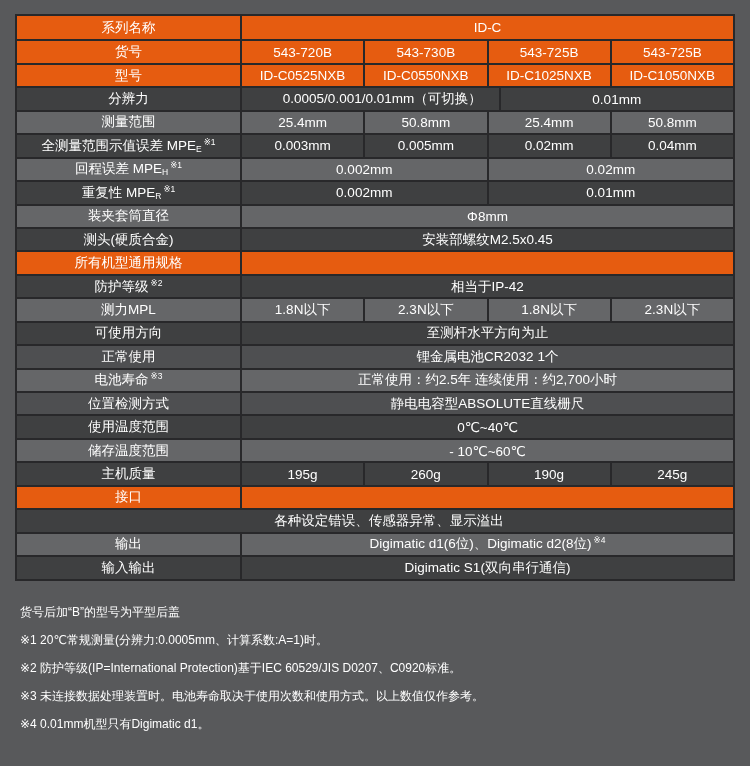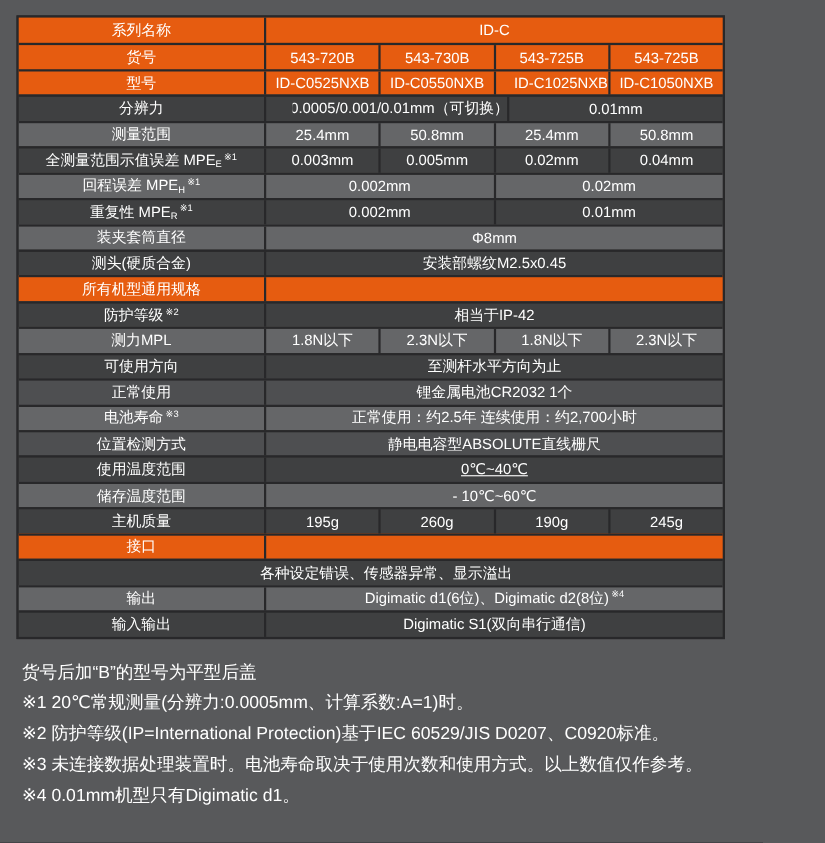--- a/index.html
+++ b/index.html
@@ -13,21 +13,21 @@
   }
   html,body{margin:0;padding:0;}
   body{
     width:750px;height:766px;position:relative;overflow:hidden;
     background:var(--bg);
     font-family:"Liberation Sans","DejaVu Sans",sans-serif;
     color:var(--text);
     -webkit-font-smoothing:antialiased;
   }
   .spec-table{
-    position:absolute;left:15px;top:14px;width:644px;
+    position:absolute;left:15px;top:14px;width:720px;
     border:2px solid var(--line);
     box-sizing:border-box;
     background:var(--line);
   }
   .row{
     display:flex;
     height:23.45px;
     box-sizing:border-box;
   }
   .row + .row{border-top:2px solid var(--line);}
@@ -51,21 +51,21 @@
   .cell sup{
     font-size:8.5px;line-height:0;
     position:relative;top:-4px;margin-left:2px;
   }
   .cell sub{
     font-size:8.5px;line-height:0;
     position:relative;top:3px;
   }
   .notes{
     position:absolute;left:20px;top:598px;width:716px;
-    font-size:16px;line-height:28px;
+    font-size:12px;line-height:28px;
     color:var(--text);
   }
   .note-line{white-space:nowrap;}
 </style>
 </head>
 <body>
 
 <div class="spec-table">
     <div class="row orange">
       <div class="cell label">
@@ -95,21 +95,21 @@
     <div class="row orange">
       <div class="cell label">
         <span>型号</span>
       </div>
       <div class="cell value" style="flex-grow: 1;">
         <span>ID-C0525NXB</span>
       </div>
       <div class="cell value" style="flex-grow: 1;">
         <span>ID-C0550NXB</span>
       </div>
-      <div class="cell value" style="flex-grow: 1; justify-content: flex-end;">
+      <div class="cell value" style="flex-grow: 1;">
         <span>ID-C1025NXB</span>
       </div>
       <div class="cell value" style="flex-grow: 1;">
         <span>ID-C1050NXB</span>
       </div>
     </div>
     <div class="row dark">
       <div class="cell label">
         <span>分辨力</span>
       </div>
@@ -262,21 +262,21 @@
         <span>位置检测方式</span>
       </div>
       <div class="cell value" style="flex-grow: 4;">
         <span>静电电容型ABSOLUTE直线栅尺</span>
       </div>
     </div>
     <div class="row dark">
       <div class="cell label">
         <span>使用温度范围</span>
       </div>
-      <div class="cell value" style="flex-grow: 4; text-decoration: underline;">
+      <div class="cell value" style="flex-grow: 4;">
         <span>0℃~40℃</span>
       </div>
     </div>
     <div class="row light">
       <div class="cell label">
         <span>储存温度范围</span>
       </div>
       <div class="cell value" style="flex-grow: 4;">
         <span>- 10℃~60℃</span>
       </div>

